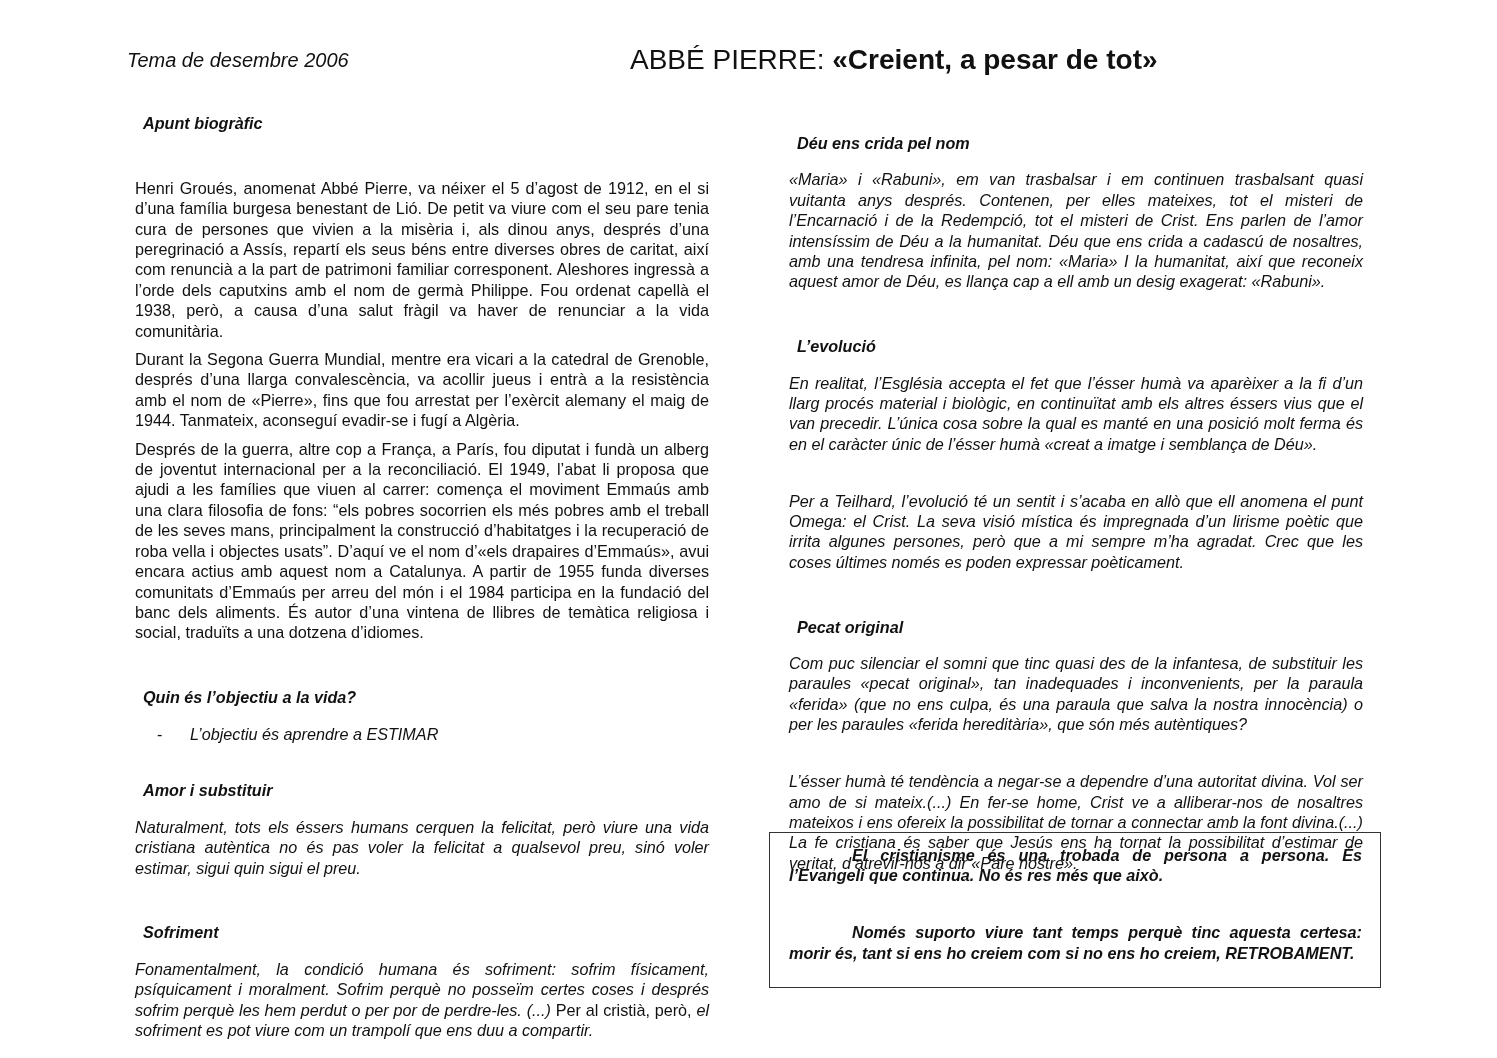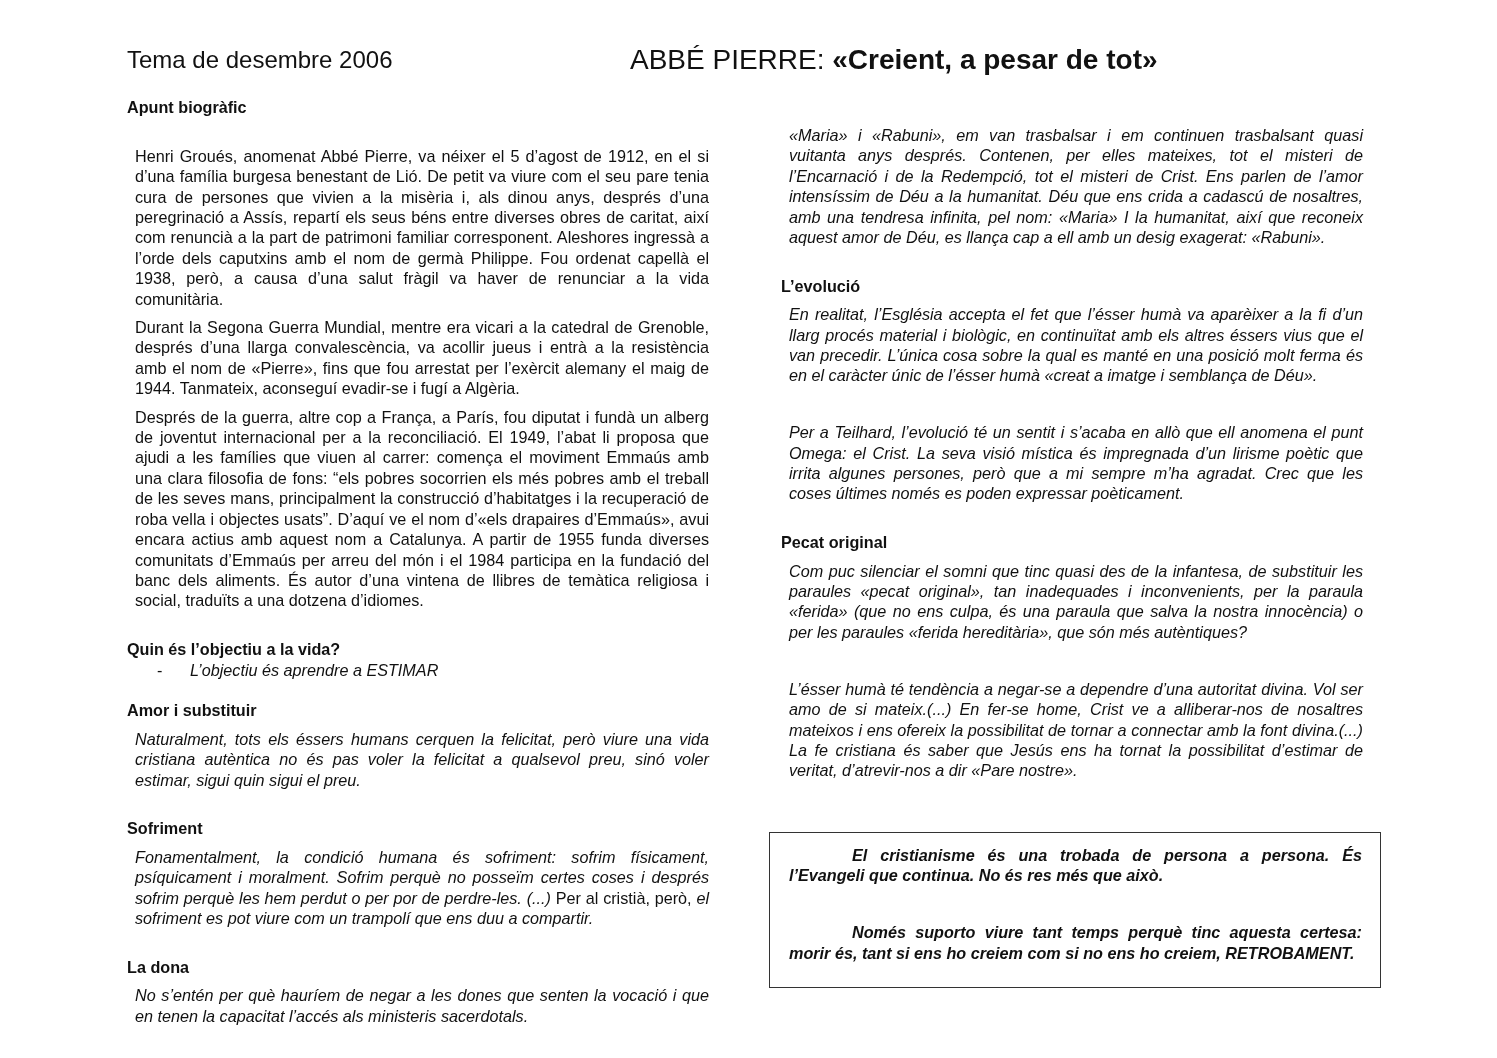--- a/index.html
+++ b/index.html
@@ -1,27 +1,27 @@
 <!DOCTYPE html>
 <html><head>
 <meta charset="utf-8">
 <style>
   html, body { margin: 0; padding: 0; background: #ffffff; }
   body {
     width: 1497px; height: 1058px; position: relative; overflow: hidden;
     font-family: "Liberation Sans", sans-serif; color: #111111;
     font-size: 16.2px; line-height: 20.4px;
   }
-  .header-left { position: absolute; left: 127px; top: 48px; font-size: 24px; line-height: 24px; }
+  .header-left { position: absolute; left: 127px; top: 48px; font-size: 20px; line-height: 24px; font-style: italic; }
   .header-right { position: absolute; left: 630px; top: 48px; font-size: 28px; line-height: 24px; white-space: nowrap; }
   .header-right b { font-weight: bold; }
   .col { position: absolute; }
   .col-left { left: 127px; top: 97px; width: 590px; }
   .col-right { left: 781px; top: 117px; width: 590px; }
-  .h { font-weight: bold; margin: 0; }
+  .h { font-weight: bold; margin: 16px; font-style: italic; }
   .p { margin: 8px; text-align: justify; }
   .it { font-style: italic; }
   .gap { height: 20.4px; }
   .bullet { display: flex; margin: 0; }
   .bullet .dash { width: 63px; padding-left: 30px; box-sizing: border-box; }
   .quote-box {
     position: absolute; left: 769px; top: 832px; width: 612px; height: 156px;
     border: 1px solid #333; box-sizing: border-box; padding: 4px 10px 0 11px;
     font-weight: bold; font-style: italic;
   }
@@ -50,20 +50,21 @@
   <p class="p it">Naturalment, tots els éssers humans cerquen la felicitat, però viure una vida cristiana autèntica no és pas voler la felicitat a qualsevol preu, sinó voler estimar, sigui quin sigui el preu.</p>
   <div class="gap"></div>
   <p class="h">Sofriment</p>
   <p class="p"><span class="it">Fonamentalment, la condició humana és sofriment: sofrim físicament, psíquicament i moralment. Sofrim perquè no posseïm certes coses i després sofrim perquè les hem perdut o per por de perdre-les. (...)</span><span> Per al cristià, però, </span><span class="it"> el sofriment es pot viure com un trampolí que ens duu a compartir.</span></p>
   <div class="gap"></div>
   <p class="h">La dona</p>
   <p class="p it">No s’entén per què hauríem de negar a les dones que senten la vocació i que en tenen la capacitat l’accés als ministeris sacerdotals.</p>
 </div>
 
 <div class="col col-right">
+  <p class="h">Déu ens crida pel nom</p>
   <p class="p it">«Maria» i «Rabuni», em van trasbalsar i em continuen trasbalsant quasi vuitanta anys després. Contenen, per elles mateixes, tot el misteri de l’Encarnació i de la Redempció, tot el misteri de Crist. Ens parlen de l’amor intensíssim de Déu a la humanitat. Déu que ens crida a cadascú de nosaltres, amb una tendresa infinita, pel nom: «Maria» I la humanitat, així que reconeix aquest amor de Déu, es llança cap a ell amb un desig exagerat: «Rabuni».</p>
   <div class="gap"></div>
   <p class="h">L’evolució</p>
   <p class="p it">En realitat, l’Església accepta el fet que l’ésser humà va aparèixer a la fi d’un llarg procés material i biològic, en continuïtat amb els altres éssers vius que el van precedir. L’única cosa sobre la qual es manté en una posició molt ferma és en el caràcter únic de l’ésser humà «creat a imatge i semblança de Déu».</p>
   <div class="gap"></div>
   <p class="p it">Per a Teilhard, l’evolució té un sentit i s’acaba en allò que ell anomena el punt Omega: el Crist. La seva visió mística és impregnada d’un lirisme poètic que irrita algunes persones, però que a mi sempre m’ha agradat. Crec que les coses últimes només es poden expressar poèticament.</p>
   <div class="gap"></div>
   <p class="h">Pecat original</p>
   <p class="p it">Com puc silenciar el somni que tinc quasi des de la infantesa, de substituir les paraules «pecat original», tan inadequades i inconvenients, per la paraula «ferida» (que no ens culpa, és una paraula que salva la nostra innocència) o per les paraules «ferida hereditària», que són més autèntiques?</p>
   <div class="gap"></div>

